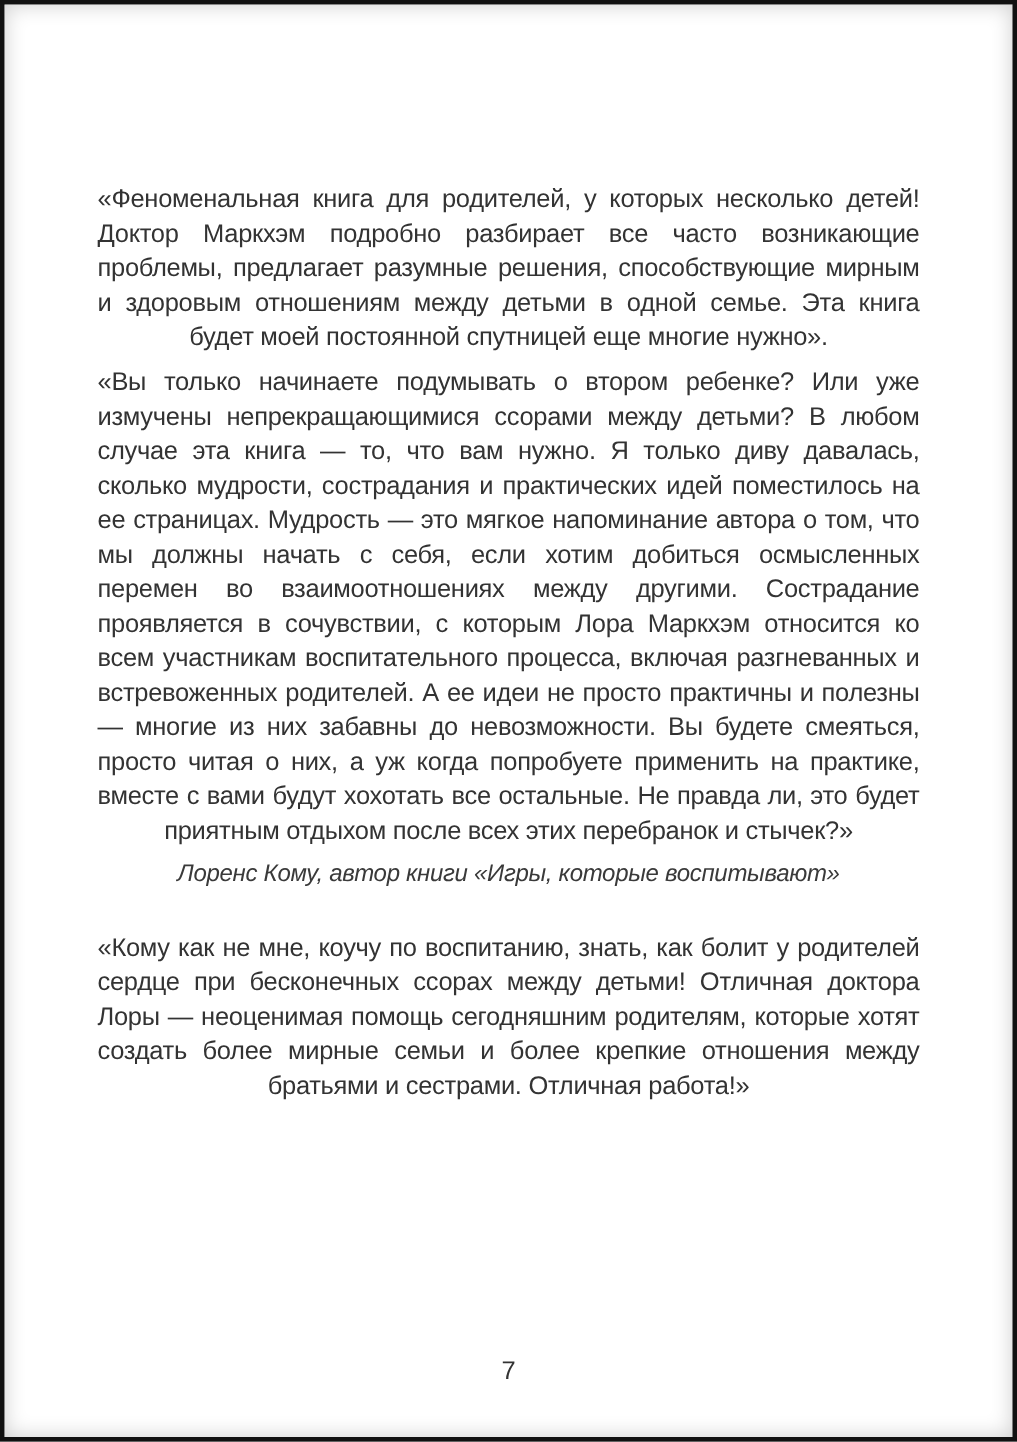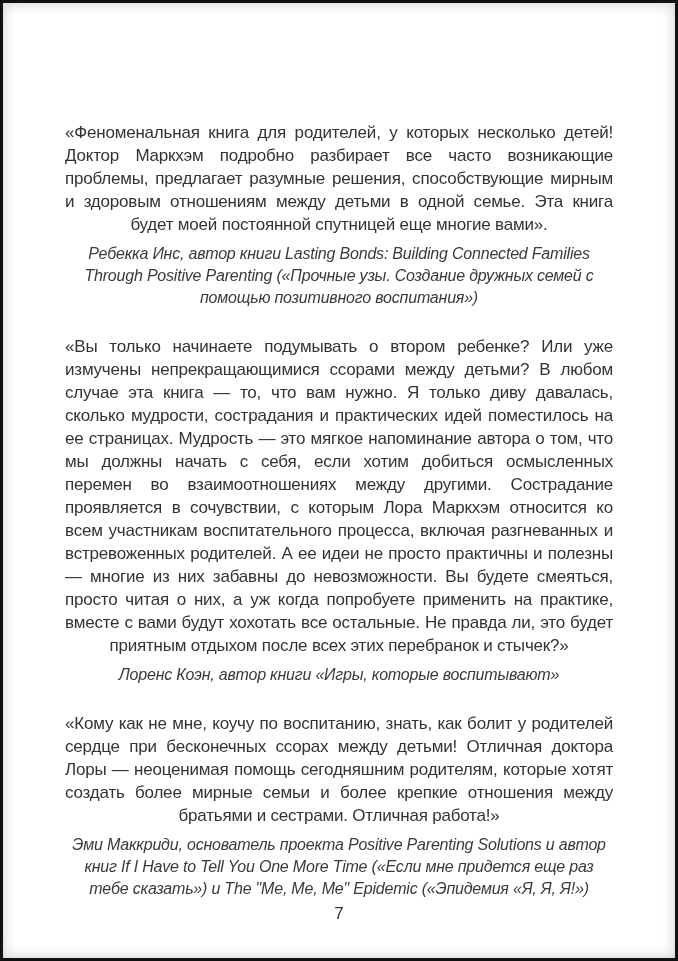--- a/index.html
+++ b/index.html
@@ -55,28 +55,26 @@
     font-size: 17px;
     color: #333333;
   }
 </style>
 </head>
 <body>
 
 <div class="page">
   <div class="page-inner">
 
-    <p class="quote">«Феноменальная книга для родителей, у которых несколько детей! Доктор Маркхэм подробно разбирает все часто возникающие проблемы, предлагает разумные решения, способствующие мирным и здоровым отношениям между детьми в одной семье. Эта книга будет моей постоянной спутницей еще многие вами».</p>
+    <p class="quote">«Феноменальная книга для родителей, у которых несколько детей! Доктор Маркхэм подробно разбирает все часто возникающие проблемы, предлагает разумные решения, способствующие мирным и здоровым отношениям между детьми в одной семье. Эта книга будет моей постоянной спутницей еще многие нужно».</p>
 
-    <p class="attribution">Ребекка Инс, автор книги Lasting Bonds: Building Connected Families Through Positive Parenting («Прочные узы. Создание дружных семей с помощью позитивного воспитания»)</p>
 
     <p class="quote">«Вы только начинаете подумывать о втором ребенке? Или уже измучены непрекращающимися ссорами между детьми? В любом случае эта книга — то, что вам нужно. Я только диву давалась, сколько мудрости, сострадания и практических идей поместилось на ее страницах. Мудрость — это мягкое напоминание автора о том, что мы должны начать с себя, если хотим добиться осмысленных перемен во взаимоотношениях между другими. Сострадание проявляется в сочувствии, с которым Лора Маркхэм относится ко всем участникам воспитательного процесса, включая разгневанных и встревоженных родителей. А ее идеи не просто практичны и полезны — многие из них забавны до невозможности. Вы будете смеяться, просто читая о них, а уж когда попробуете применить на практике, вместе с вами будут хохотать все остальные. Не правда ли, это будет приятным отдыхом после всех этих перебранок и стычек?»</p>
 
-    <p class="attribution">Лоренс Коэн, автор книги «Игры, которые воспитывают»</p>
+    <p class="attribution">Лоренс Кому, автор книги «Игры, которые воспитывают»</p>
 
     <p class="quote">«Кому как не мне, коучу по воспитанию, знать, как болит у родителей сердце при бесконечных ссорах между детьми! Отличная доктора Лоры — неоценимая помощь сегодняшним родителям, которые хотят создать более мирные семьи и более крепкие отношения между братьями и сестрами. Отличная работа!»</p>
 
-    <p class="attribution last">Эми Маккриди, основатель проекта Positive Parenting Solutions и автор книг If I Have to Tell You One More Time («Если мне придется еще раз тебе сказать») и The "Me, Me, Me" Epidemic («Эпидемия «Я, Я, Я!»)</p>
 
   </div>
 
   <div class="page-number">7</div>
 </div>
 
 </body></html>

